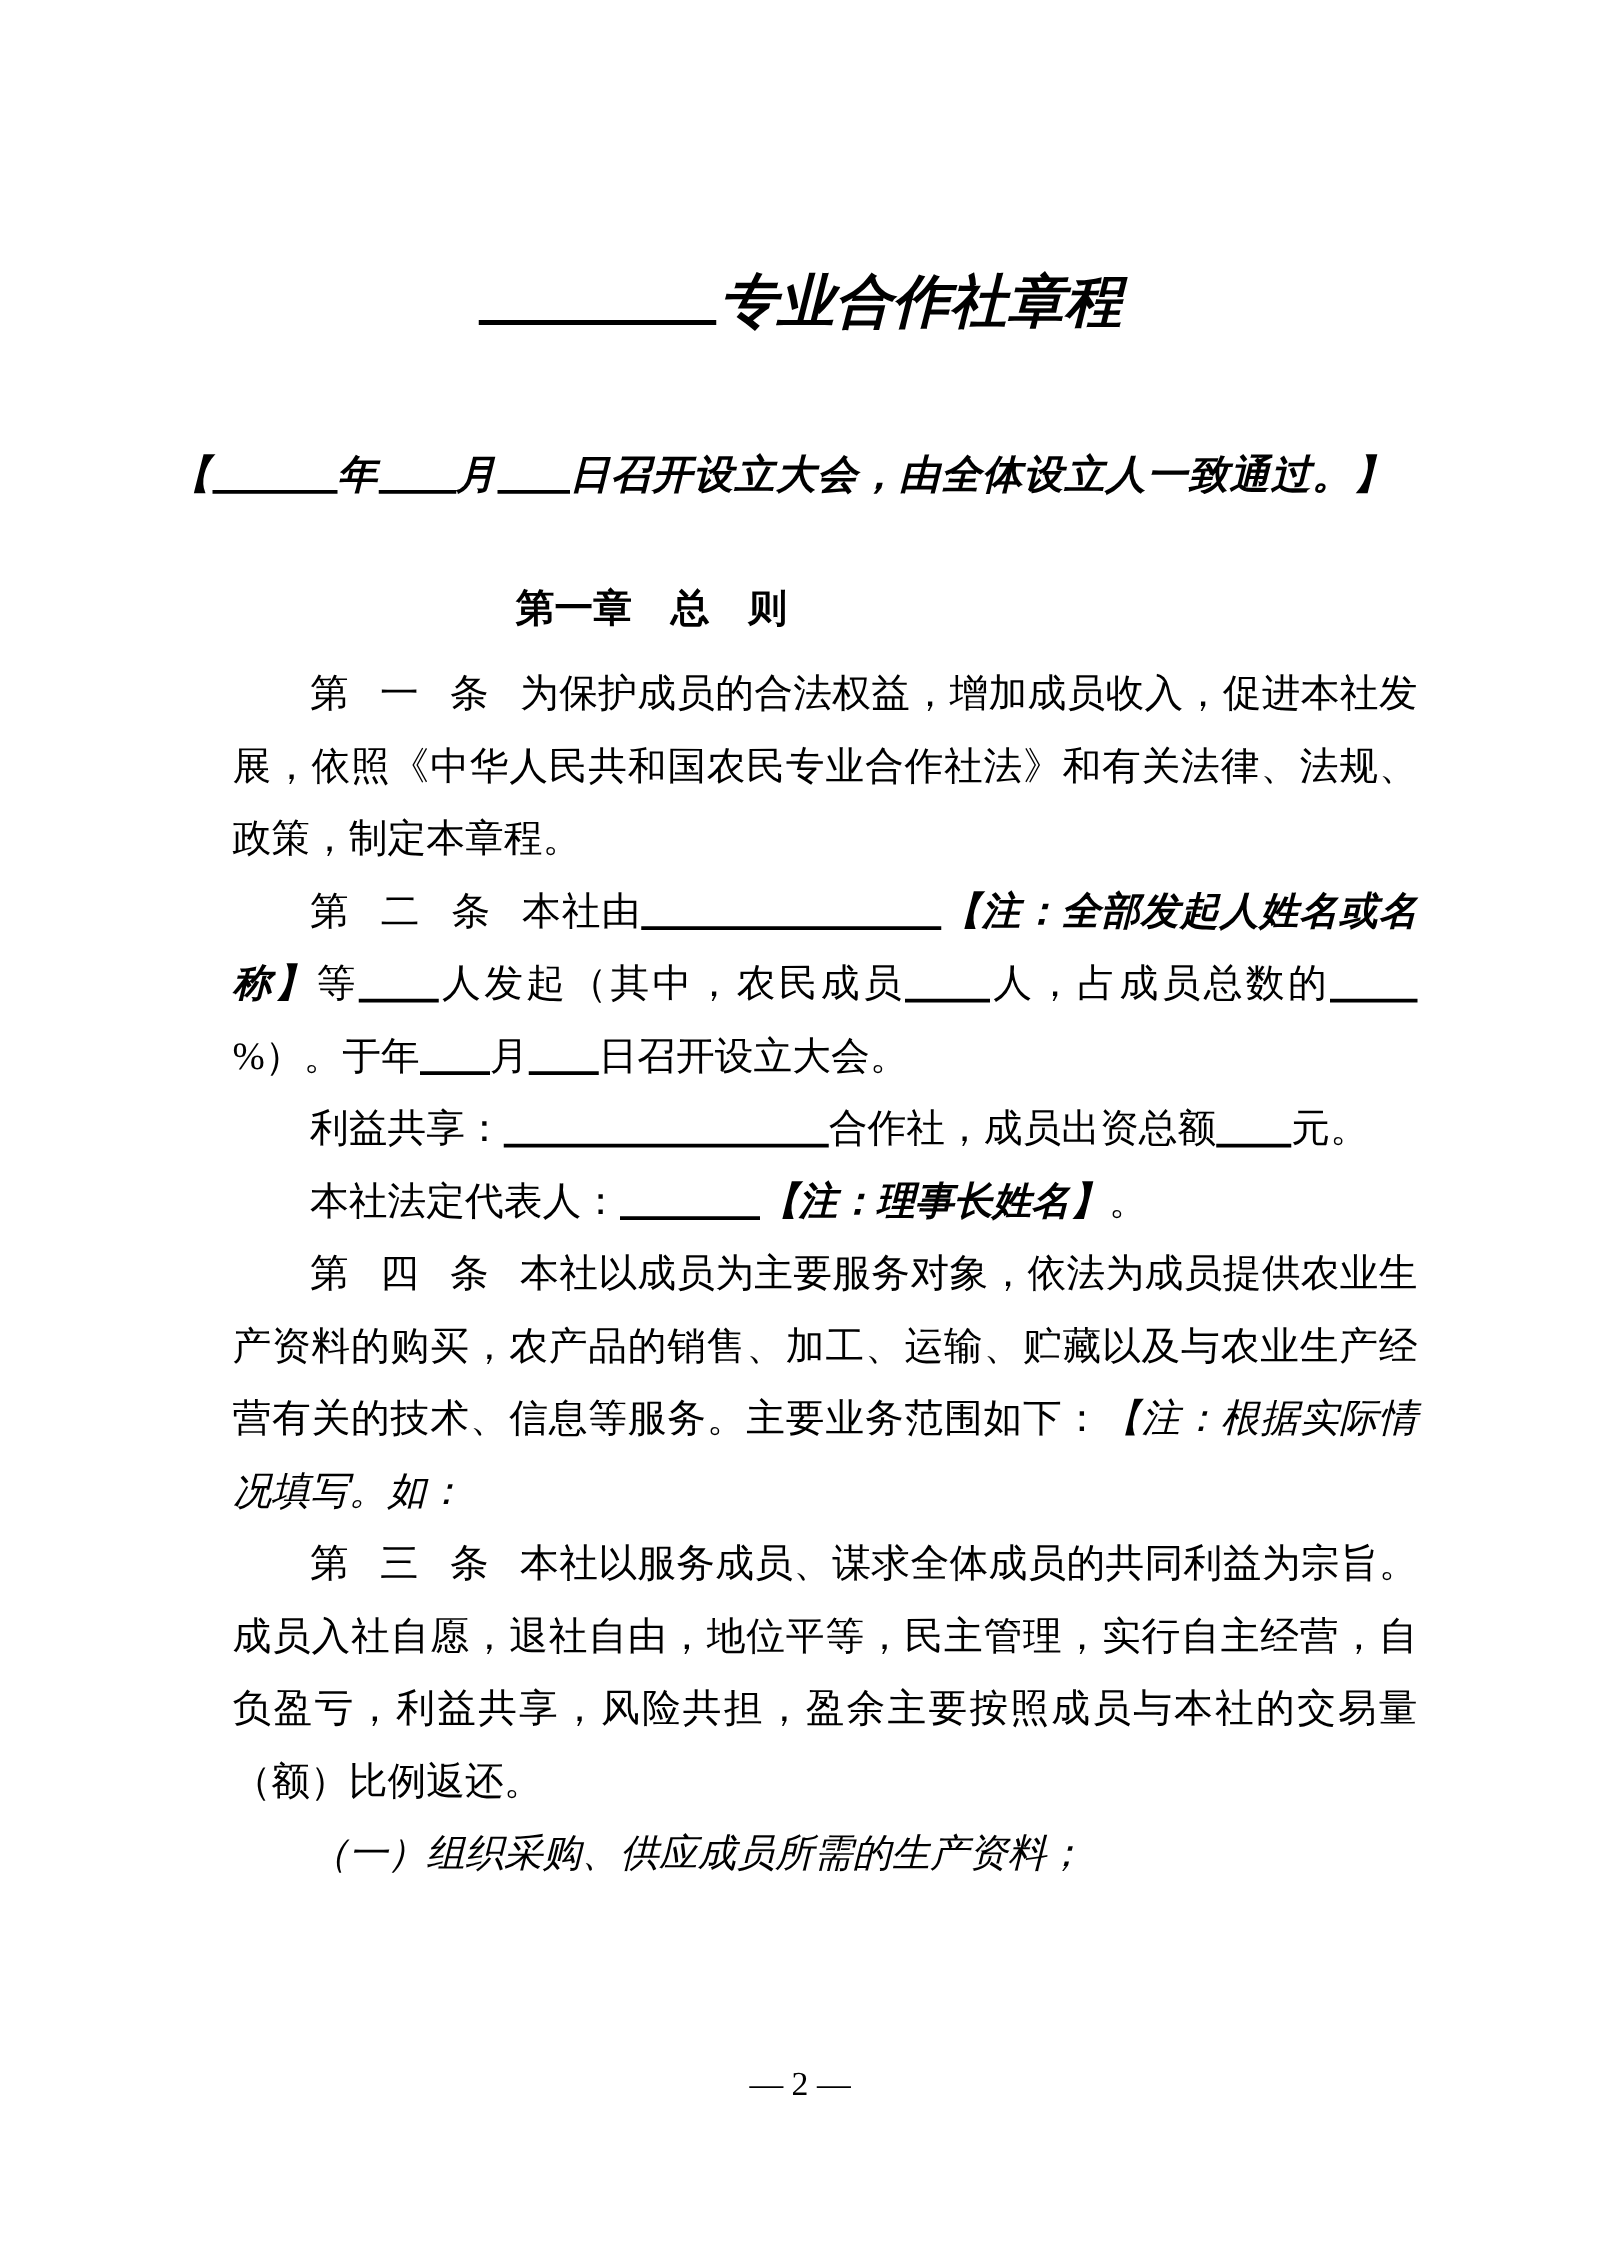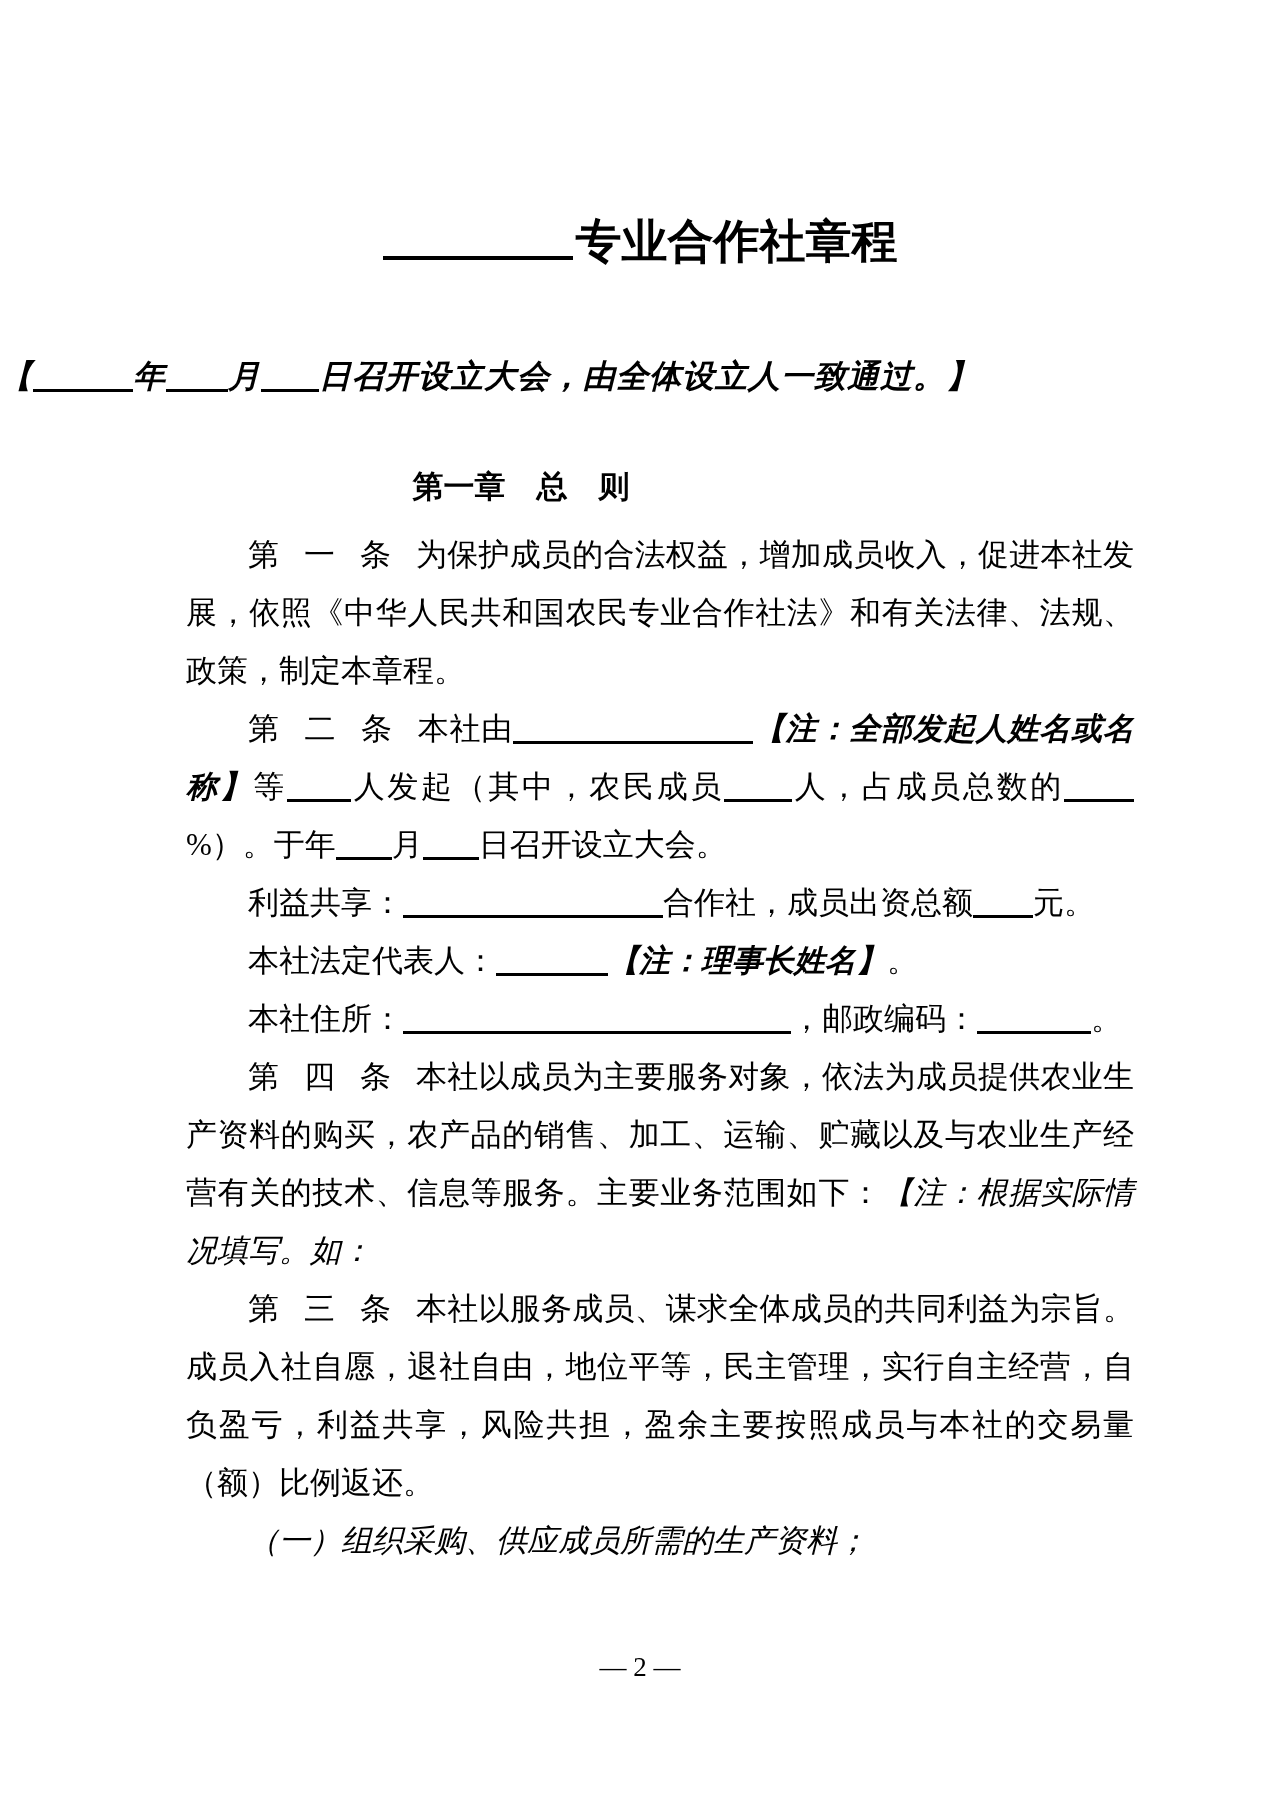--- a/index.html
+++ b/index.html
@@ -8,26 +8,27 @@
     width:1280px;height:1810px;
     background:#ffffff;color:#000;
     overflow:hidden;
   }
   .doc-title{
     position:absolute;top:212px;left:0;width:1280px;
     text-align:center;
     font-family:"Liberation Sans","DejaVu Sans",sans-serif;
     font-weight:bold;font-size:46px;line-height:58px;
     white-space:nowrap;
+    font-style:italic;
   }
   .doc-title .seg-blank{height:4px;vertical-align:-3px;margin-right:3px;}
   .preamble{
     position:absolute;top:354px;left:0;width:1252px;
-    text-align:left;
-    font-family:Liberation Mono, monospace;
+    text-align:center;
+    font-family:Liberation Sans, sans-serif;
     font-size:32px;line-height:50px;
     white-space:nowrap;
   }
   .preamble .seg-note_bold{letter-spacing:1px;}
   .chapter{
     position:absolute;top:468px;left:0;width:1042px;
     text-align:center;
     font-family:"Liberation Sans","DejaVu Sans",sans-serif;
     font-weight:bold;font-size:31px;line-height:38px;
   }
@@ -61,21 +62,20 @@
 
   <div class="preamble"><span class="seg seg-note_bold">【</span><span class="seg seg-blank" style="width: 100px;"></span><span class="seg seg-note_bold">年</span><span class="seg seg-blank" style="width: 62px;"></span><span class="seg seg-note_bold">月</span><span class="seg seg-blank" style="width: 58px;"></span><span class="seg seg-note_bold">日召开设立大会，由全体设立人一致通过。】</span></div>
 
   <div class="chapter">第一章　总　则</div>
 
   <div class="body">
     <p class="para"><span class="seg seg-artnum">第一条</span><span class="seg seg-text">为保护成员的合法权益，增加成员收入，促进本社发展，依照《中华人民共和国农民专业合作社法》和有关法律、法规、政策，制定本章程。</span></p>
     <p class="para"><span class="seg seg-artnum">第二条</span><span class="seg seg-text">本社由</span><span class="seg seg-blank" style="width: 240px;"></span><span class="seg seg-note_bold">【注：全部发起人姓名或名称】</span><span class="seg seg-text">等</span><span class="seg seg-blank" style="width: 64px;"></span><span class="seg seg-text">人发起（其中，农民成员</span><span class="seg seg-blank" style="width: 68px;"></span><span class="seg seg-text">人，占成员总数的</span><span class="seg seg-blank" style="width: 70px;"></span><span class="seg seg-text">%）。于年</span><span class="seg seg-blank" style="width: 56px;"></span><span class="seg seg-text">月</span><span class="seg seg-blank" style="width: 56px;"></span><span class="seg seg-text">日召开设立大会。</span></p>
     <p class="para"><span class="seg seg-text">利益共享：</span><span class="seg seg-blank" style="width: 260px;"></span><span class="seg seg-text">合作社，成员出资总额</span><span class="seg seg-blank" style="width: 60px;"></span><span class="seg seg-text">元。</span></p>
     <p class="para"><span class="seg seg-text">本社法定代表人：</span><span class="seg seg-blank" style="width: 112px;"></span><span class="seg seg-note_bold">【注：理事长姓名】</span><span class="seg seg-text">。</span></p>
-    <p class="para"><span class="seg seg-text">本社住所：</span><span class="seg seg-blank" style="width: 388px;"></span><span class="seg seg-text">，邮政编码：</span><span class="seg seg-blank" style="width: 114px;"></span><span class="seg seg-text">。</span></p>
     <p class="para"><span class="seg seg-artnum">第四条</span><span class="seg seg-text">本社以成员为主要服务对象，依法为成员提供农业生产资料的购买，农产品的销售、加工、运输、贮藏以及与农业生产经营有关的技术、信息等服务。主要业务范围如下：</span><span class="seg seg-note">【注：根据实际情况填写。如：</span></p>
     <p class="para"><span class="seg seg-artnum">第三条</span><span class="seg seg-text">本社以服务成员、谋求全体成员的共同利益为宗旨。成员入社自愿，退社自由，地位平等，民主管理，实行自主经营，自负盈亏，利益共享，风险共担，盈余主要按照成员与本社的交易量（额）比例返还。</span></p>
     <p class="para"><span class="seg seg-note">（一）组织采购、供应成员所需的生产资料；</span></p>
   </div>
 
   <div class="page-number">— 2 —</div>
 
 </div>
 
 </body></html>

